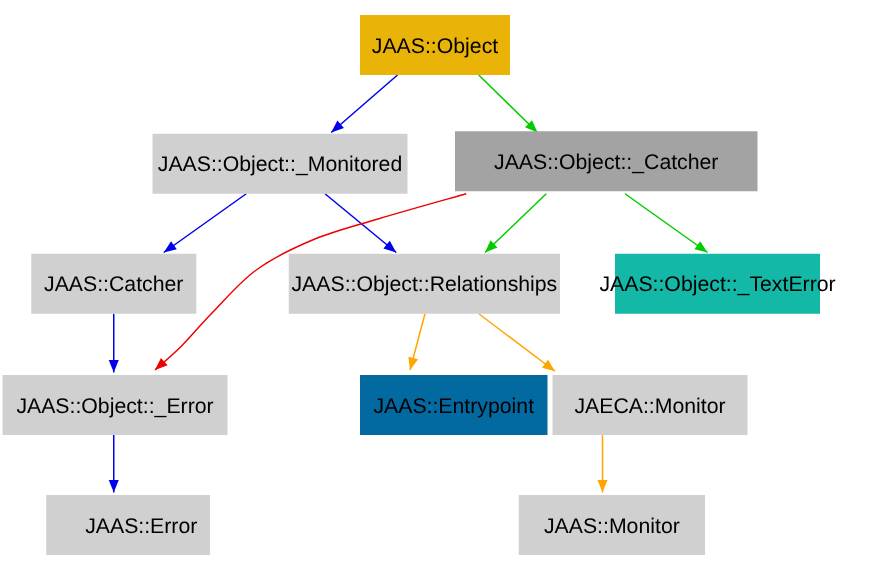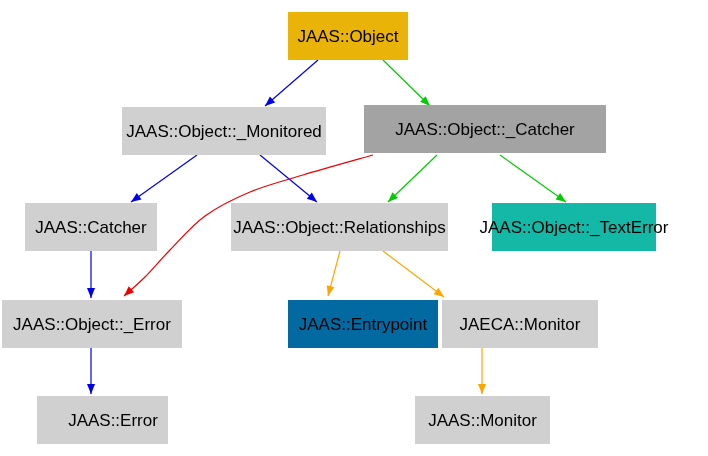--- a/index.html
+++ b/index.html
@@ -90,17 +90,17 @@
       </div>
       <div class="node" style="left: 240px; top: 300px; width: 150px; height: 48px; background: #0369a1; margin-left: 48px;">
         <span style="color: rgb(0, 0, 0);">JAAS::Entrypoint</span>
       </div>
       <div class="node" style="left: 410px; top: 300px; width: 156px; height: 48px; background: rgb(208, 208, 208); margin-left: 32px;">
         <span style="color: rgb(0, 0, 0);">JAECA::Monitor</span>
       </div>
       <div class="node" style="left: 37px; top: 396px; width: 110px; height: 48px; background: rgb(208, 208, 208); padding-left: 21px;">
         <span style="color: rgb(0, 0, 0);">JAAS::Error</span>
       </div>
-      <div class="node" style="left: 415px; top: 396px; width: 135px; height: 48px; background: rgb(208, 208, 208);">
+      <div class="node" style="left: 415px; top: 396px; width: 149px; height: 48px; background: rgb(208, 208, 208);">
         <span style="color: rgb(0, 0, 0);">JAAS::Monitor</span>
       </div>
     </div>
 </div>
 
 </body></html>

